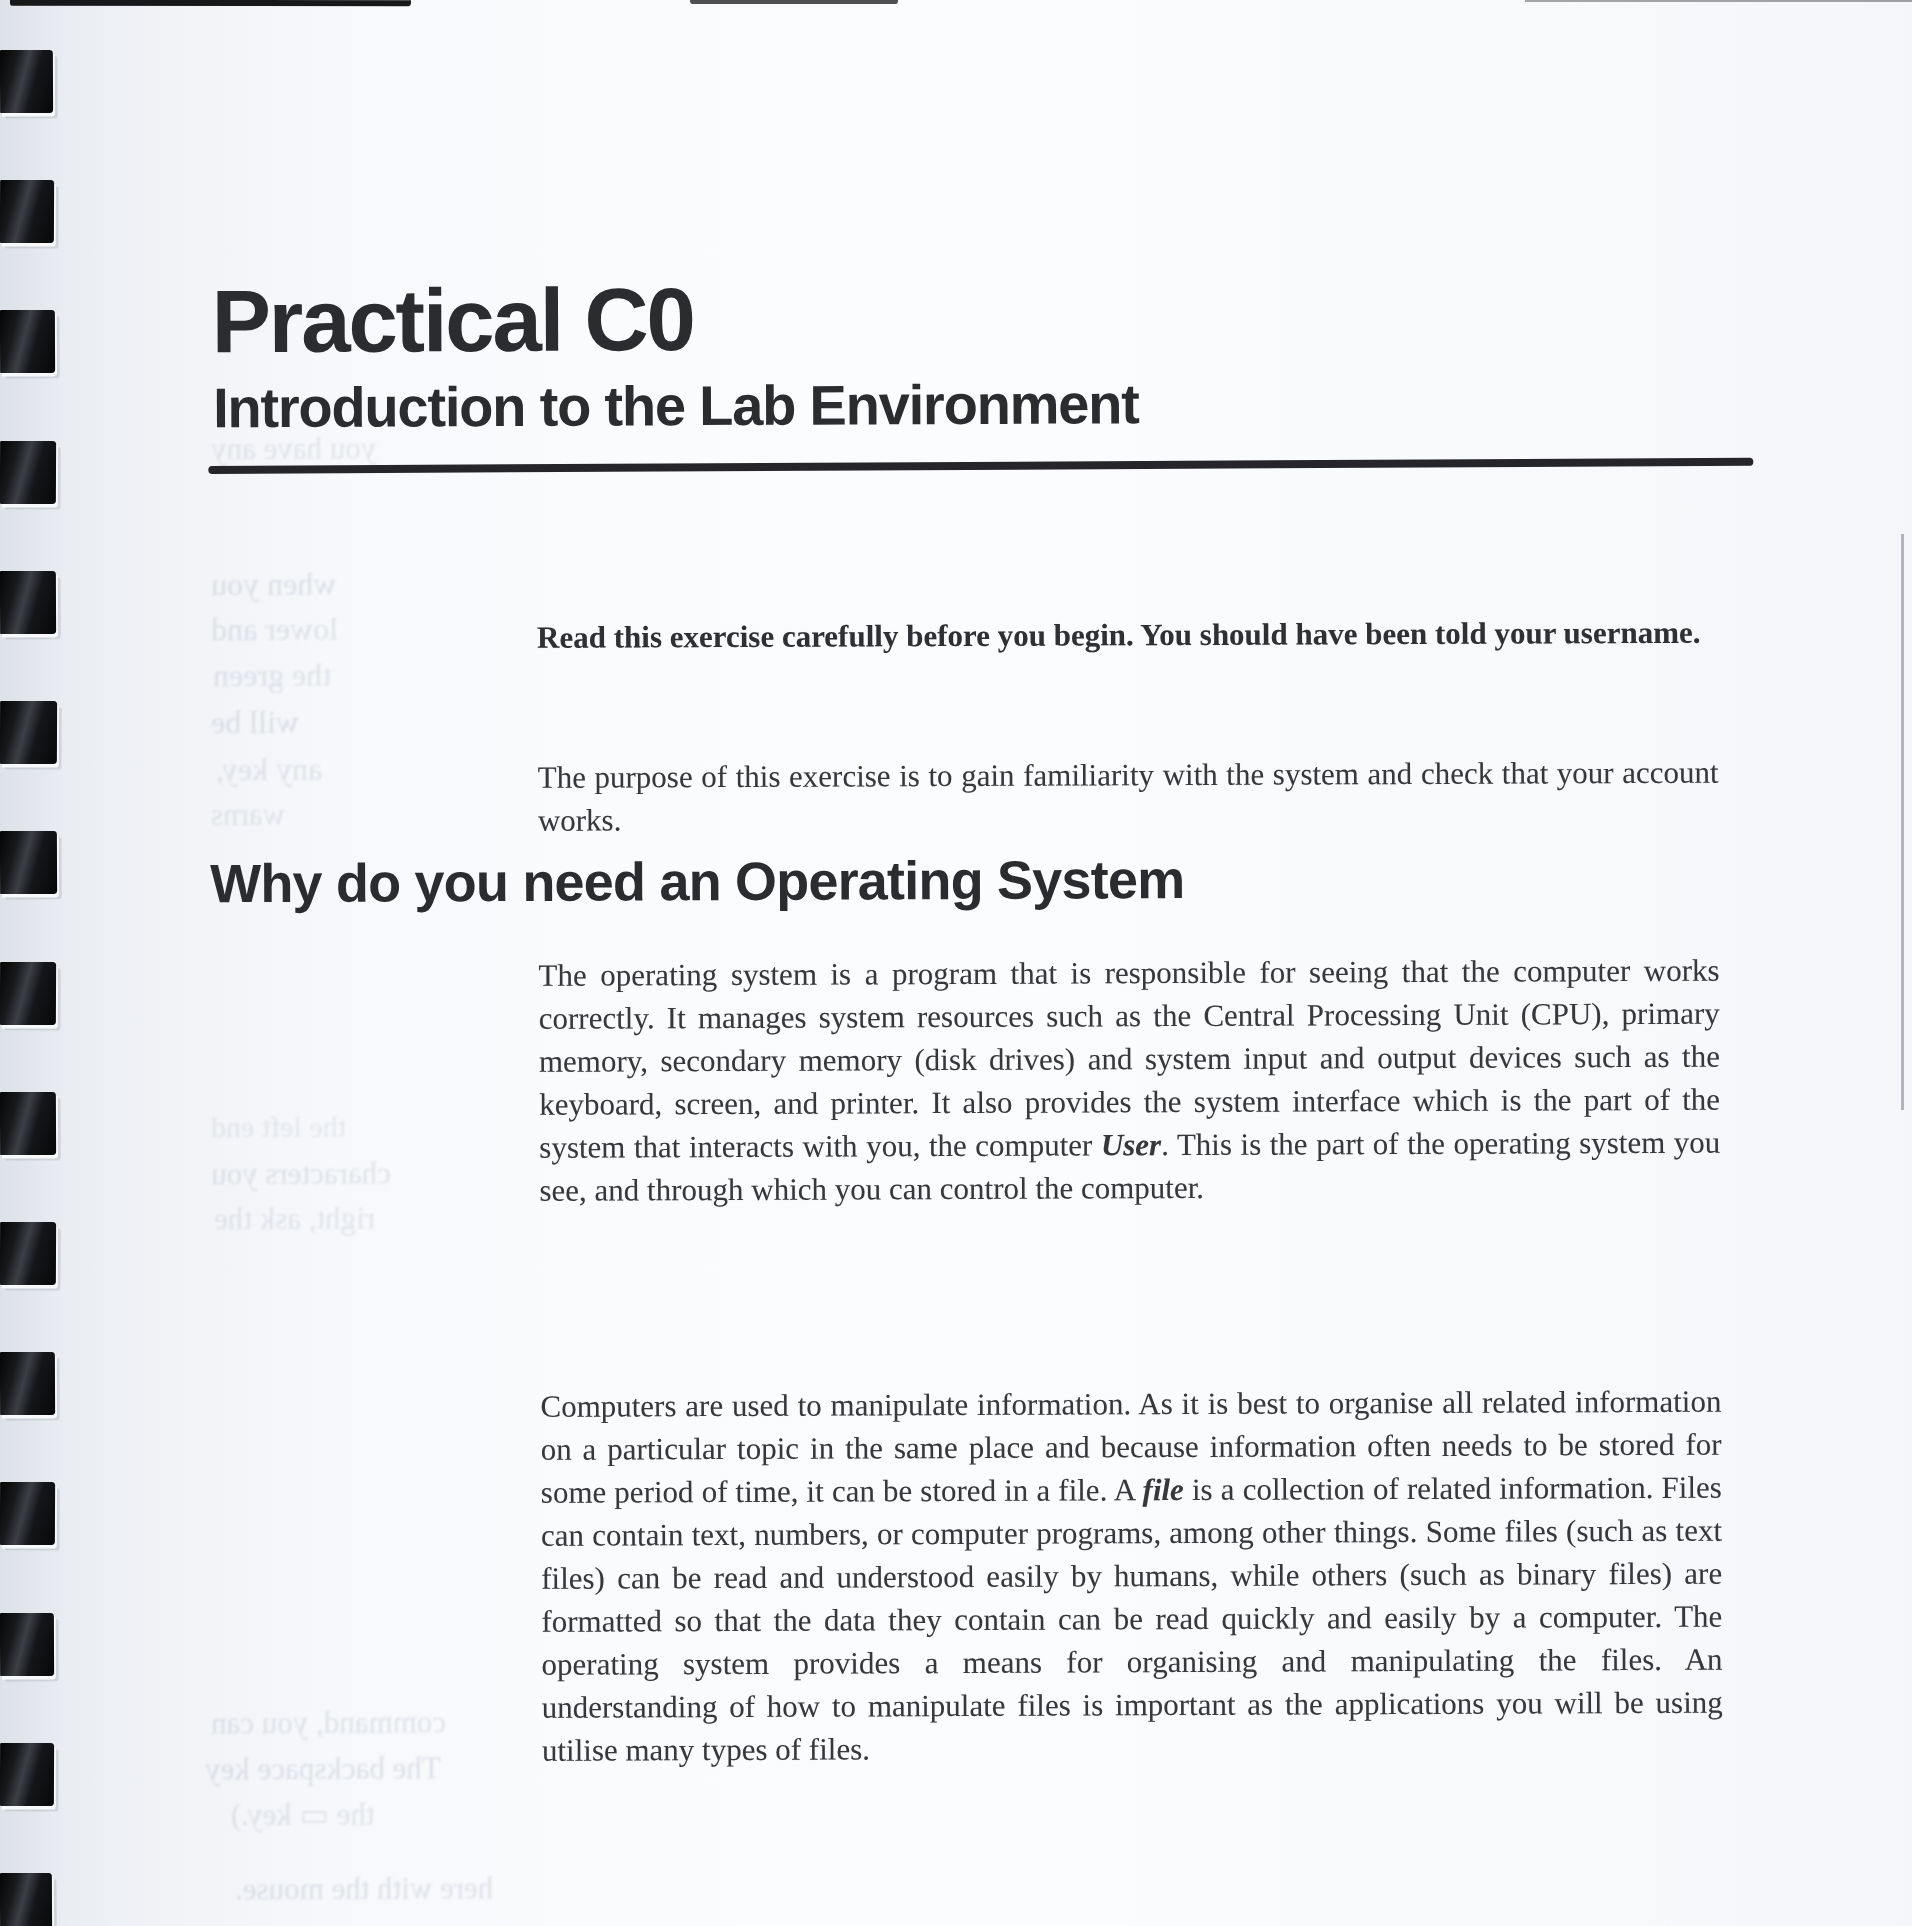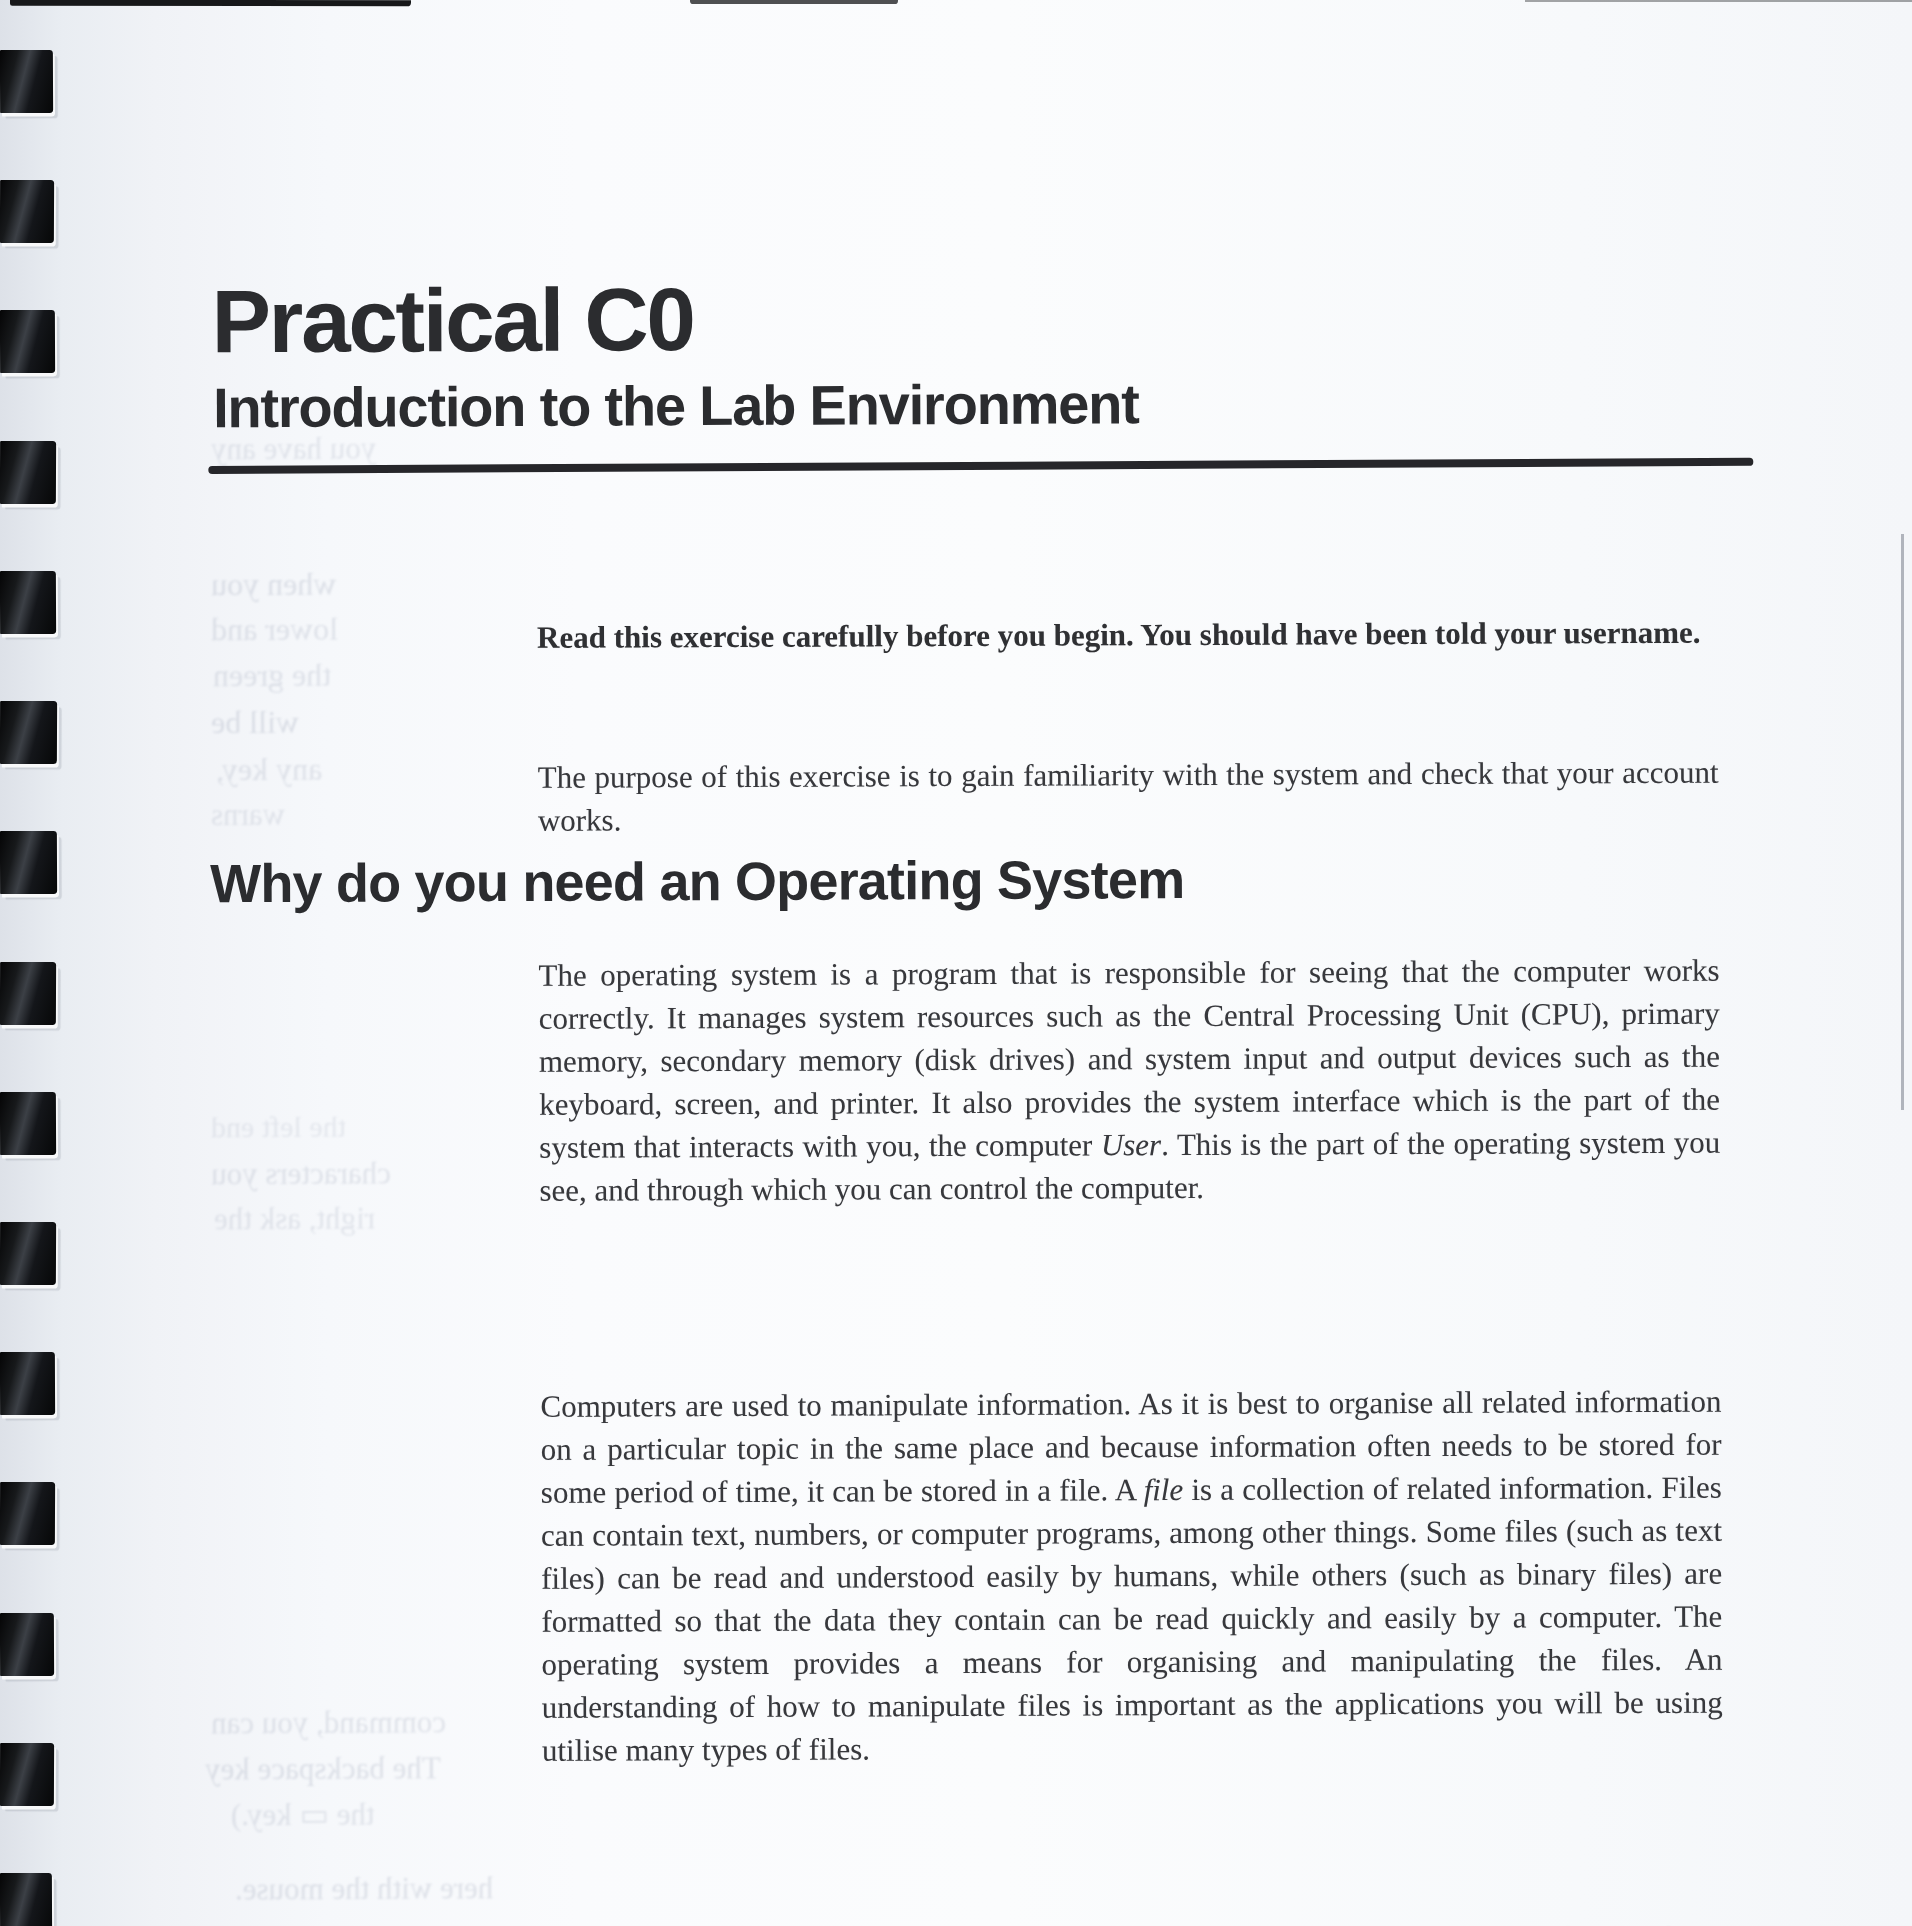--- a/index.html
+++ b/index.html
@@ -16,21 +16,21 @@
 
   .h-sans{font-family:"Liberation Sans","DejaVu Sans",sans-serif;font-weight:700;color:#2b2c2f;line-height:1;white-space:nowrap;}
   #title{position:absolute;left:215px;top:274px;font-size:89px;letter-spacing:-2.3px;}
   #subtitle{position:absolute;left:216px;top:377px;font-size:56px;letter-spacing:-1.2px;}
   #rule{position:absolute;left:211px;top:462px;width:1545px;height:8px;background:#26262a;border-radius:3.9px;transform:rotate(-0.05deg);}
   #h-why{position:absolute;left:211px;top:853px;font-size:54px;letter-spacing:-0.8px;}
 
   .body-col{position:absolute;left:539px;width:1181px;color:#37383c;
     font-size:31px;line-height:43px;text-align:justify;
     text-shadow:0 0 0.8px rgba(45,45,50,.22);}
-  .body-col i{font-style:italic;}
+  .body-col i{font-style:italic;font-weight:bold;}
   #intro-note{top:582px;font-weight:700;line-height:45px;color:#2f3033;}
   #intro-purpose{top:723px;}
   #para-os-1{top:921px;}
   #para-os-2{top:1352px;}
   #para-os-3{top:1888px;}
 
   
   .tooth{position:absolute;left:0;
     background:linear-gradient(105deg,#050506 0%,#17191b 26%,#3c4046 44%,#14161a 62%,#060707 100%);
     border-radius:1.2px 3.5px 3.5px 1.2px;

